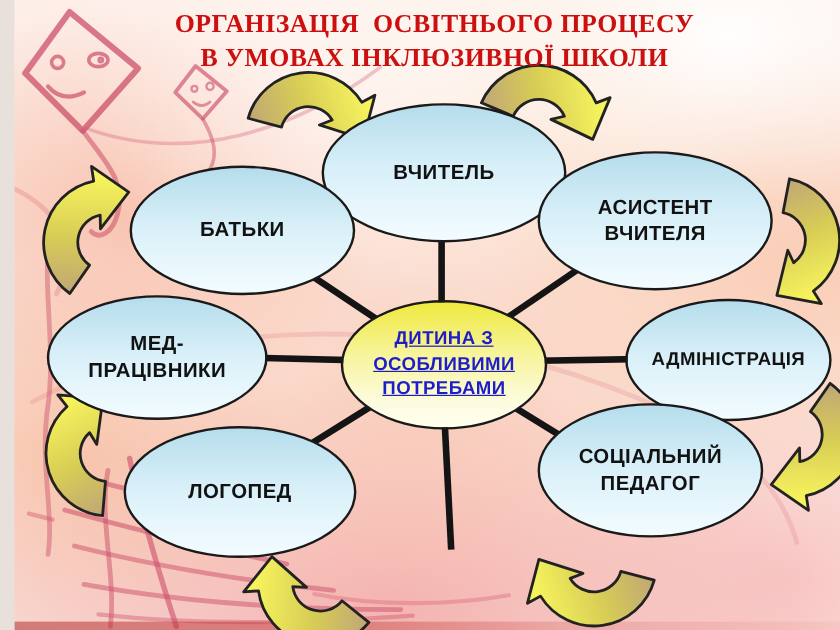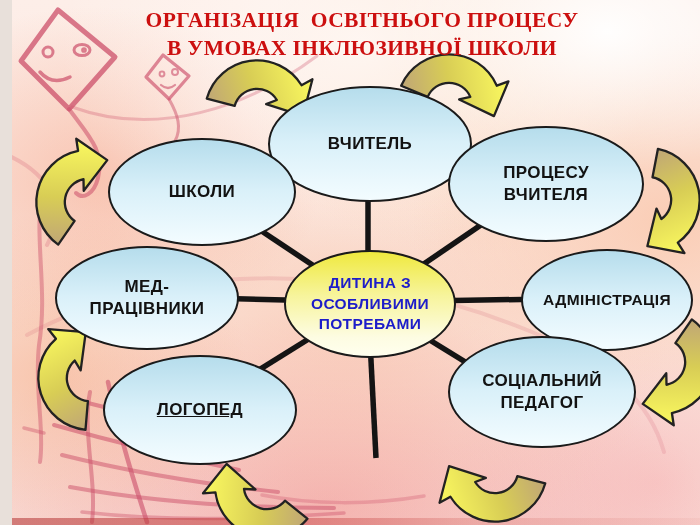--- a/index.html
+++ b/index.html
@@ -33,29 +33,29 @@
     display:flex;align-items:center;justify-content:center;text-align:center;
     font-weight:bold;color:#121212;font-size:17px;line-height:1.28;letter-spacing:.4px;
     background:linear-gradient(180deg,#b6ddec 0%,#d9f0f9 48%,#f3fcff 100%);
   }
   .node span{padding:0 14px;text-align:center;}
   .n-teacher   {left:256px;top:86px; width:200px;height:112px;}
   .n-assistant {left:436px;top:126px;width:192px;height:112px;}
   .n-admin     {left:509px;top:249px;width:168px;height:98px;font-size:15.5px;}
   .n-social    {left:436px;top:336px;width:184px;height:108px;}
   .n-psych     {left:269px;top:407px;width:190px;height:102px;}
-  .n-logoped   {left:91px; top:355px;width:190px;height:106px;text-decoration:underline;}
-  .n-med       {left:43px; top:246px;width:180px;height:100px;}
+  .n-logoped   {left:91px; top:355px;width:190px;height:106px;}
+  .n-med       {left:27px; top:246px;width:180px;height:100px;}
   .n-parents   {left:96px; top:138px;width:184px;height:104px;}
   .n-center{
     left:272px;top:250px;width:168px;height:104px;z-index:4;
     background:linear-gradient(180deg,#efe93e 0%,#f7f49c 42%,#fdfce2 82%,#ffffee 100%);
     color:#1d1dc9;font-size:15.5px;line-height:1.32;
   }
-  .n-center span{padding:0 17px;}
+  .n-center span{padding:0 17px;text-decoration:underline;}
 </style>
 </head>
 <body>
 
 <div class="slide">
 
   <svg class="decor" viewBox="0 0 700 525">
     <g fill="none" stroke="#cc4f6a" stroke-linecap="round" stroke-linejoin="round">
       <g>
         <path d="M46,10 L103,57 L57,109 L9,61 Z" stroke-width="5" opacity=".75"></path>
@@ -127,36 +127,36 @@
 
   <div class="title">
     <div>ОРГАНІЗАЦІЯ  ОСВІТНЬОГО ПРОЦЕСУ</div>
     <div>В УМОВАХ ІНКЛЮЗИВНОЇ ШКОЛИ</div>
   </div>
 
   <div class="node n-teacher">
     <span>ВЧИТЕЛЬ</span>
   </div>
   <div class="node n-assistant">
-    <span>ПРОЦЕСУ ВЧИТЕЛЯ</span>
+    <span>АСИСТЕНТ ВЧИТЕЛЯ</span>
   </div>
   <div class="node n-admin">
     <span>АДМІНІСТРАЦІЯ</span>
   </div>
   <div class="node n-social">
     <span>СОЦІАЛЬНИЙ ПЕДАГОГ</span>
   </div>
   <div class="node n-logoped">
     <span>ЛОГОПЕД</span>
   </div>
   <div class="node n-med">
     <span>МЕД-ПРАЦІВНИКИ</span>
   </div>
   <div class="node n-parents">
-    <span>ШКОЛИ</span>
+    <span>БАТЬКИ</span>
   </div>
 
   <div class="node n-center">
     <span>ДИТИНА З ОСОБЛИВИМИ ПОТРЕБАМИ</span>
   </div>
 
   <div class="bottom-edge"></div>
 </div>
 
 </body></html>

